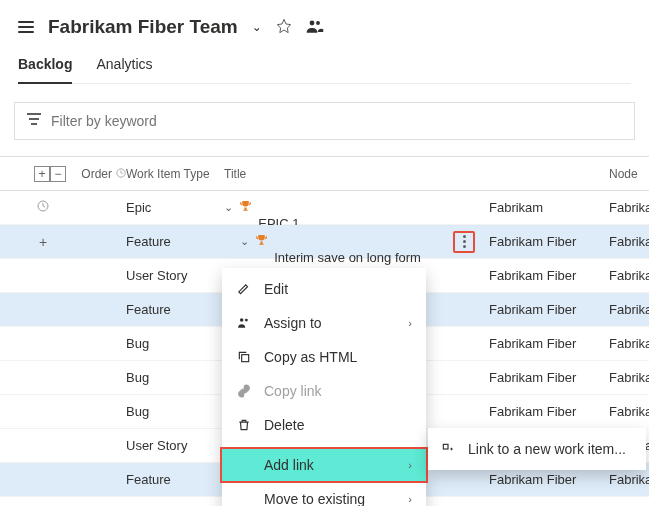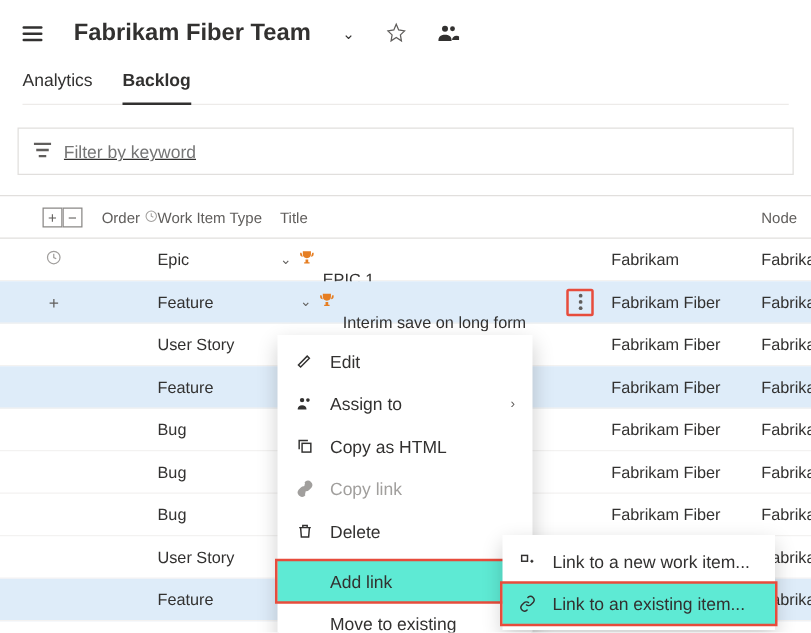--- a/index.html
+++ b/index.html
@@ -1,31 +1,31 @@
 <!DOCTYPE html>
 <html><head>
   <meta charset="utf-8">
   <style>
     * { margin: 0; padding: 0; box-sizing: border-box; }
     body { font-family: "Segoe UI", -apple-system, sans-serif; font-size: 13px; color: #323130; background: #fff; width: 649px; height: 506px; overflow: hidden; position: relative; }
     
     .header { padding: 16px 18px 0; }
-    .title-row { display: flex; align-items: center; gap: 25px; margin-bottom: 18px; }
+    .title-row { display: flex; align-items: center; gap: 14px; margin-bottom: 18px; }
     .hamburger-icon { display: flex; flex-direction: column; gap: 3px; cursor: pointer; }
     .hamburger-icon span { width: 16px; height: 2px; background: #323130; border-radius: 1px; }
     .team-title { font-size: 19px; font-weight: 600; }
     .chevron-down { font-size: 12px; color: #323130; }
     .star-icon svg { width: 16px; height: 16px; stroke: #605e5c; fill: none; stroke-width: 1.5; }
     .people-icon svg { width: 18px; height: 16px; fill: #323130; }
     
     .tabs { display: flex; gap: 24px; border-bottom: 1px solid #edebe9; }
     .tab { padding: 0 0 10px; cursor: pointer; font-size: 14px; }
     .tab.active { font-weight: 600; border-bottom: 2px solid #323130; margin-bottom: -1px; }
     
-    .filter-bar { margin: 18px 14px 16px; border: 1px solid #e1dfdd; padding: 10px 12px; display: flex; align-items: flex-end; gap: 10px; text-decoration: underline; }
+    .filter-bar { margin: 18px 14px 16px; border: 1px solid #e1dfdd; padding: 10px 12px; display: flex; align-items: flex-start; gap: 10px; }
     .filter-bar input { border: none; outline: none; font-size: 14px; color: #605e5c; flex: 1; }
     .filter-icon svg { width: 14px; height: 12px; fill: #605e5c; }
     
     .grid { border-top: 1px solid #e1dfdd; }
     .grid-header { display: flex; align-items: center; height: 34px; border-bottom: 1px solid #e1dfdd; font-size: 12px; color: #605e5c; }
     .col-sel { width: 18px; flex-shrink: 0; }
     .col-controls { width: 50px; display: flex; gap: 0; padding-left: 16px; flex-shrink: 0; }
     .btn-box { width: 16px; height: 16px; border: 1px solid #8a8886; display: flex; align-items: center; justify-content: center; font-size: 12px; line-height: 1; cursor: pointer; background: #fff; }
     .col-order { width: 58px; display: flex; align-items: center; gap: 4px; flex-shrink: 0; justify-content: flex-end; }
     .col-type { width: 98px; flex-shrink: 0; }
@@ -50,21 +50,21 @@
     
     .context-menu { position: absolute; left: 222px; top: 268px; width: 204px; background: #fff; box-shadow: 0 6px 16px rgba(0,0,0,0.2); z-index: 10; padding: 4px 0; }
     .menu-item { display: flex; align-items: center; gap: 12px; padding: 9px 14px; font-size: 14px; cursor: pointer; position: relative; }
     .menu-item.disabled { color: #a19f9d; cursor: default; }
     .menu-item.hl { background: #5eead4; }
     .menu-icon { width: 16px; display: flex; justify-content: center; }
     .menu-icon svg { width: 14px; height: 14px; }
     .menu-arrow { margin-left: auto; font-size: 11px; color: #605e5c; }
     .menu-hl-box { border: 2px solid #e74c3c; position: absolute; left: -2px; right: -2px; top: -1px; bottom: -1px; pointer-events: none; }
     
-    .submenu { position: absolute; left: 402px; top: 428px; width: 218px; background: #fff; box-shadow: 0 6px 16px rgba(0,0,0,0.2); z-index: 11; padding: 4px 0; }
+    .submenu { position: absolute; left: 428px; top: 428px; width: 218px; background: #fff; box-shadow: 0 6px 16px rgba(0,0,0,0.2); z-index: 11; padding: 4px 0; }
     .submenu .menu-item { padding: 9px 12px; }
     .submenu-hl-box { border: 2px solid #e74c3c; position: absolute; left: -2px; right: -2px; top: -1px; bottom: -1px; pointer-events: none; }
     
     .no-icon svg { fill: #a19f9d; }
     .order-icon svg { width: 10px; height: 10px; fill: #a19f9d; }
   </style>
 </head>
 <body>
 
 <div class="header">
@@ -80,22 +80,22 @@
           <path d="M12 2l2.9 6.9L22 10l-5 4.9 1.2 7.1L12 18l-6.2 4 1.2-7.1L2 10l7.1-1.1z"></path>
         </svg></span>
     <span class="people-icon"><svg viewBox="0 0 24 20">
           <circle cx="8" cy="6" r="3.2"></circle>
           <circle cx="16" cy="6" r="2.6"></circle>
           <path d="M1 18c0-3.5 3.1-5.5 7-5.5s7 2 7 5.5v1H1z"></path>
           <path d="M15.5 18c.1-2.8 2-4.5 5-4.5 1 0 2 .3 2.5.8V18z"></path>
         </svg></span>
   </div>
   <div class="tabs">
+    <div class="tab active">Backlog</div>
     <div class="tab">Analytics</div>
-    <div class="tab active">Backlog</div>
   </div>
 </div>
 
 <div class="filter-bar">
   <span class="filter-icon"><svg viewBox="0 0 14 12">
         <rect y="0" width="14" height="2"></rect>
         <rect x="2" y="5" width="10" height="2"></rect>
         <rect x="4" y="10" width="6" height="2"></rect>
       </svg></span>
   <input type="text" placeholder="Filter by keyword" style="">
@@ -312,22 +312,13 @@
 <div class="submenu">
   <div class="menu-item">
     <span class="menu-icon">
         <svg viewBox="0 0 24 24" fill="none" stroke="#323130" stroke-width="2">
           <rect x="4" y="4" width="8" height="8"></rect>
           <path d="M16 12h4M18 10v4"></path>
         </svg>
       </span>
     <span>Link to a new work item...</span>
   </div>
-  <div class="menu-item hl">
-    <span class="menu-icon">
-        <svg viewBox="0 0 24 24" fill="none" stroke="#323130" stroke-width="2">
-          <path d="M10 13a5 5 0 007 0l3-3a5 5 0 00-7-7l-1 1M14 11a5 5 0 00-7 0l-3 3a5 5 0 007 7l1-1"></path>
-        </svg>
-      </span>
-    <span>Link to an existing item...</span>
-    <div class="submenu-hl-box"></div>
-  </div>
 </div>
 
 </body></html>

